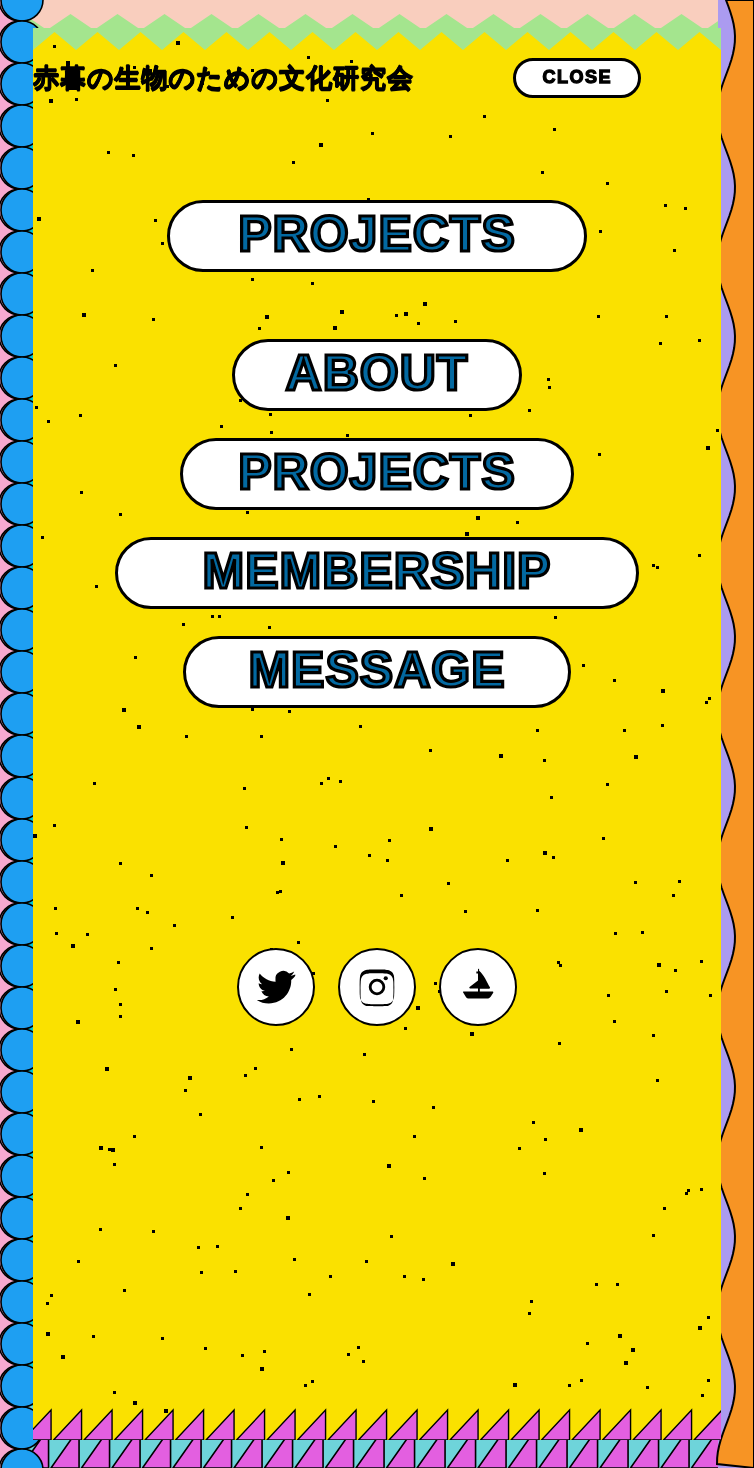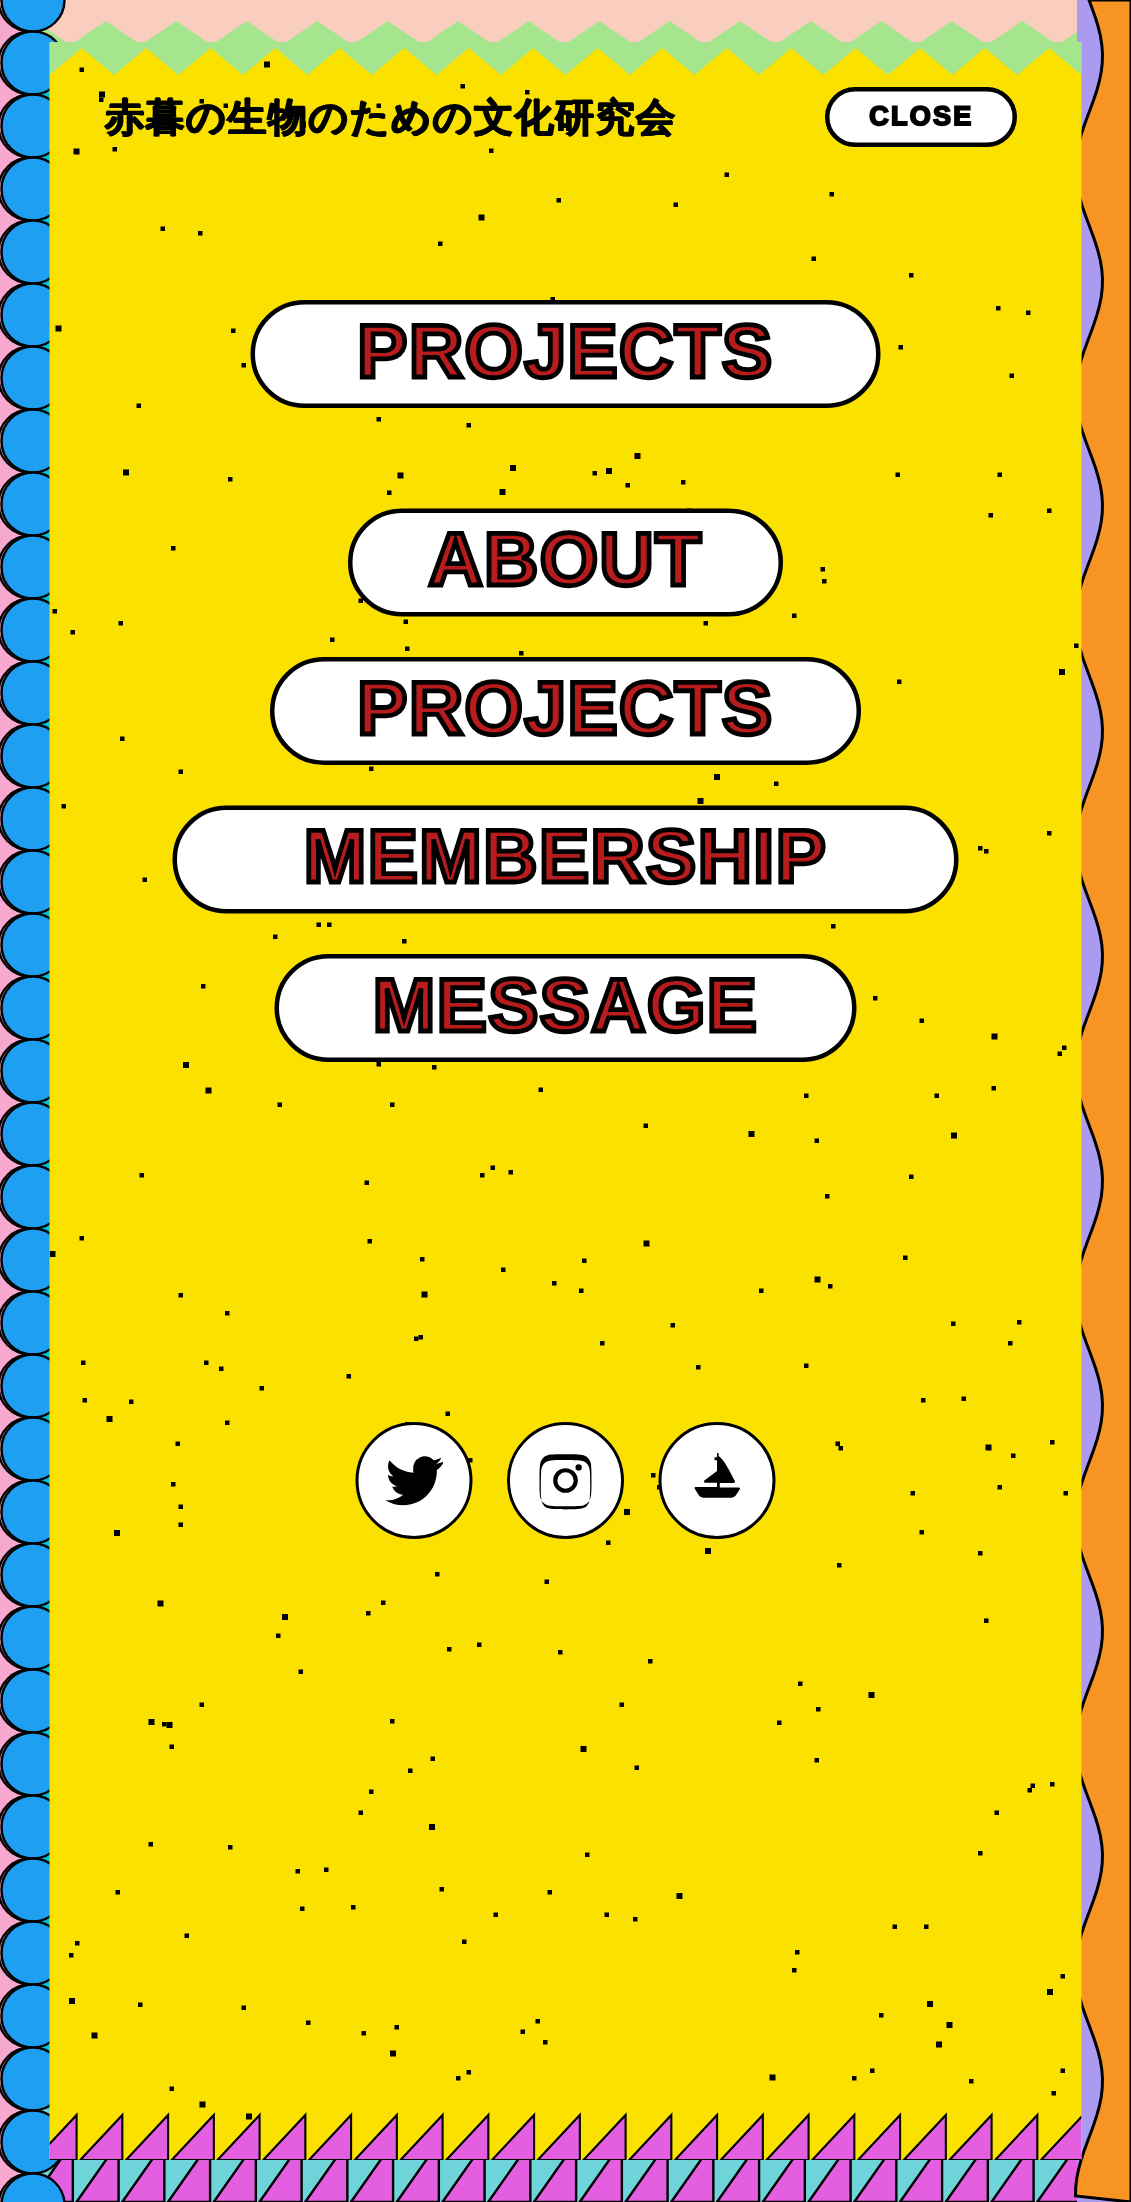--- a/index.html
+++ b/index.html
@@ -119,21 +119,20 @@
   .header {
     position: absolute;
     top: 10px; left: 0;
     width: 616px;
     height: 80px;
     display: flex;
     align-items: center;
     justify-content: space-between;
     padding: 0 6px 0 0;
     box-sizing: border-box;
-    margin-left: 37px;
   }
   .site-title {
     font-family: "DejaVu Sans", sans-serif;
     font-size: 26px;
     font-weight: 700;
     color: #000;
     letter-spacing: 1px;
     margin-left: 0px;
     white-space: nowrap;
     text-shadow:
@@ -177,21 +176,21 @@
     align-items: center;
     justify-content: center;
     cursor: pointer;
     box-sizing: border-box;
   }
   .menu-btn span {
     font-family: "Liberation Sans", sans-serif;
     font-weight: 700;
     font-size: 50px;
     letter-spacing: 1px;
-    color: #b91c1c;
+    color: #0369a1;
     line-height: 1;
     -webkit-text-stroke: 3.2px #000;
     white-space: nowrap;
     transform: translateY(-2px);
   }
   .w-projects   { width: 420px; }
   .w-about      { width: 290px; margin-top: 40px; }
   .w-schedule   { width: 394px; }
   .w-membership { width: 524px; }
   .w-qa         { width: 214px; }

